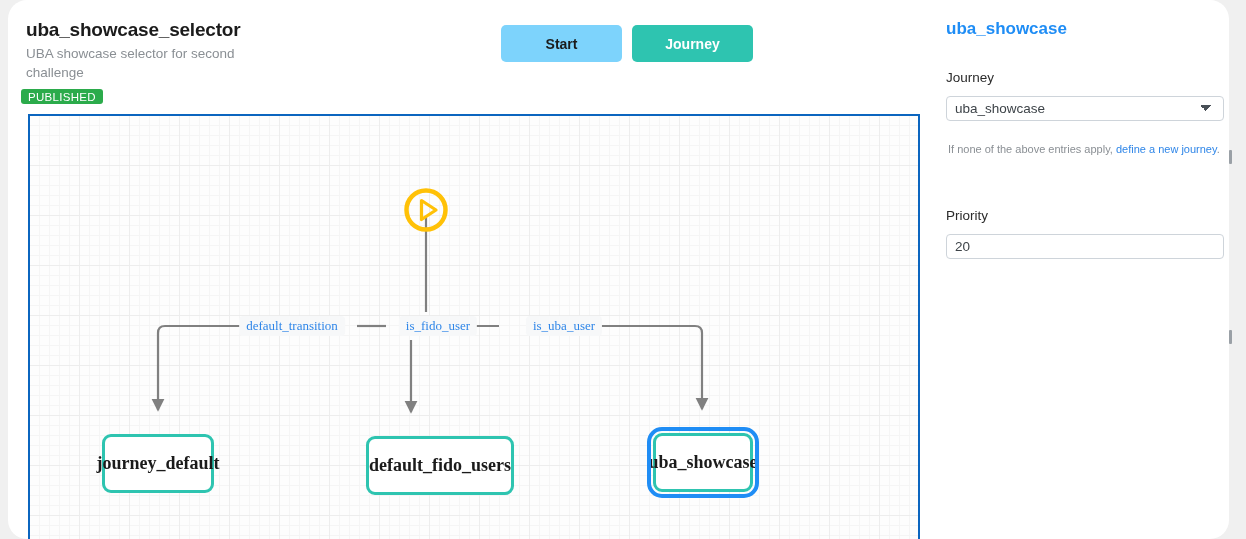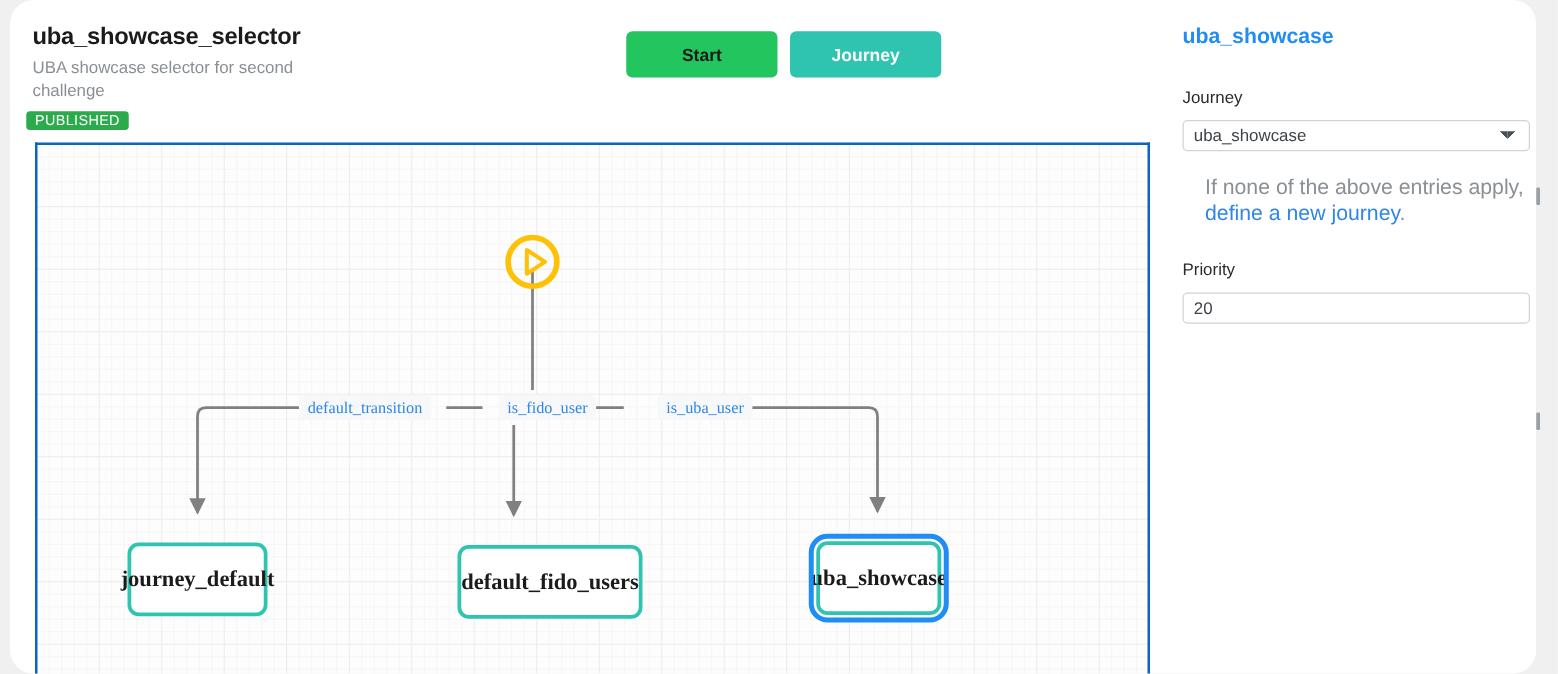--- a/index.html
+++ b/index.html
@@ -52,21 +52,21 @@
 
   .btn {
     position: absolute;
     border: none; border-radius: 5px;
     font-size: 14px; font-weight: bold;
     cursor: pointer; padding: 0;
     display: flex; align-items: center; justify-content: center;
   }
   .btn-start {
     left: 493px; top: 25px; width: 121px; height: 37px;
-    background: #22c55e; color: #1b1b1b;
+    background: #7dd3fc; color: #1b1b1b;
   }
   .btn-journey {
     left: 624px; top: 25px; width: 121px; height: 37px;
     background: #2ec4b0; color: #ffffff;
   }
 
   
   .canvas {
     position: absolute;
     left: 20px; top: 114px;
@@ -143,22 +143,22 @@
     background-image:
       linear-gradient(45deg, transparent 50%, #495057 50%),
       linear-gradient(135deg, #495057 50%, transparent 50%);
     background-position:
       calc(100% - 17px) calc(50% - 1px),
       calc(100% - 11px) calc(50% - 1px);
     background-size: 6px 6px, 6px 6px;
     background-repeat: no-repeat;
   }
   .hint {
-    position: absolute; left: 18px; top: 139px; width: 280px;
-    font-size: 17px; color: #8a8f94; line-height: 21px;
+    position: absolute; left: 2px; top: 139px; width: 280px;
+    font-size: 11px; color: #8a8f94; line-height: 21px;
   }
   .hint a { color: #2f86e8; text-decoration: none; }
 
   
   .sb-mark { position: absolute; right: 14px; width: 3px; height: 14px; background: #9aa0a6; border-radius: 1px; }
 </style>
 </head>
 <body>
 
 <div id="app">

